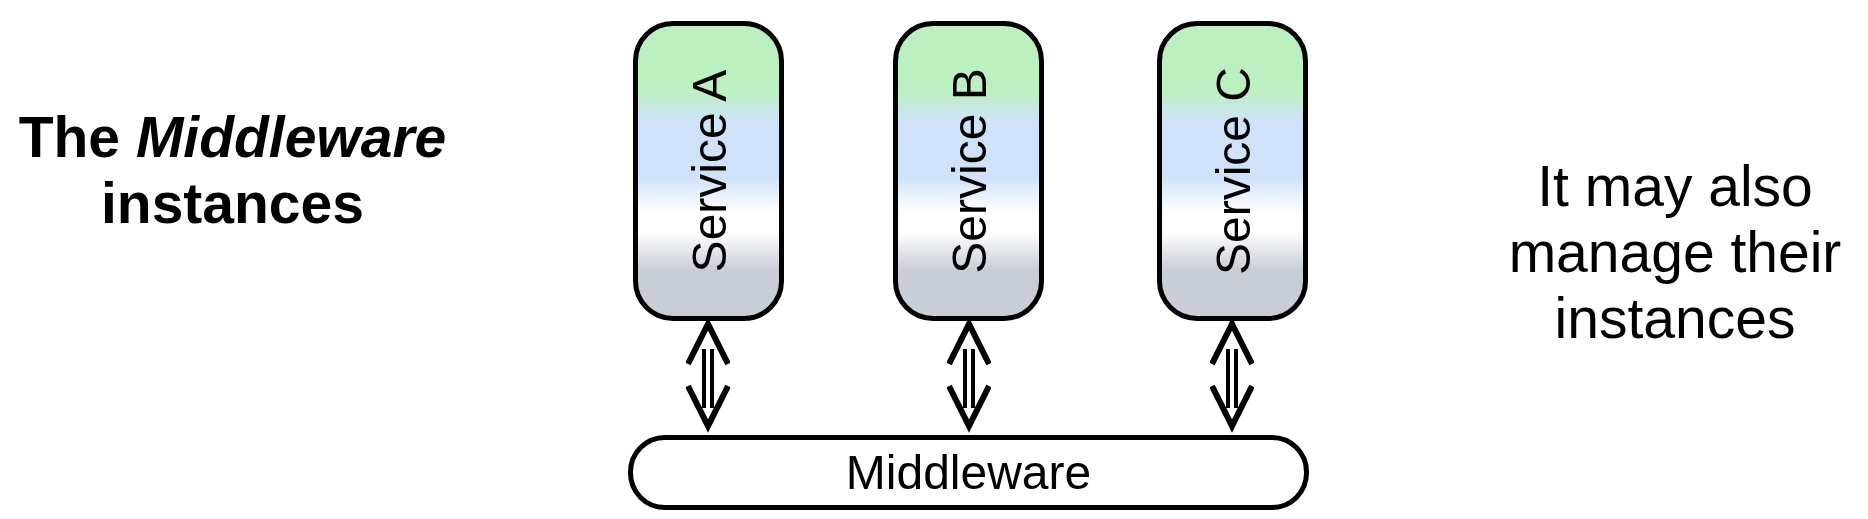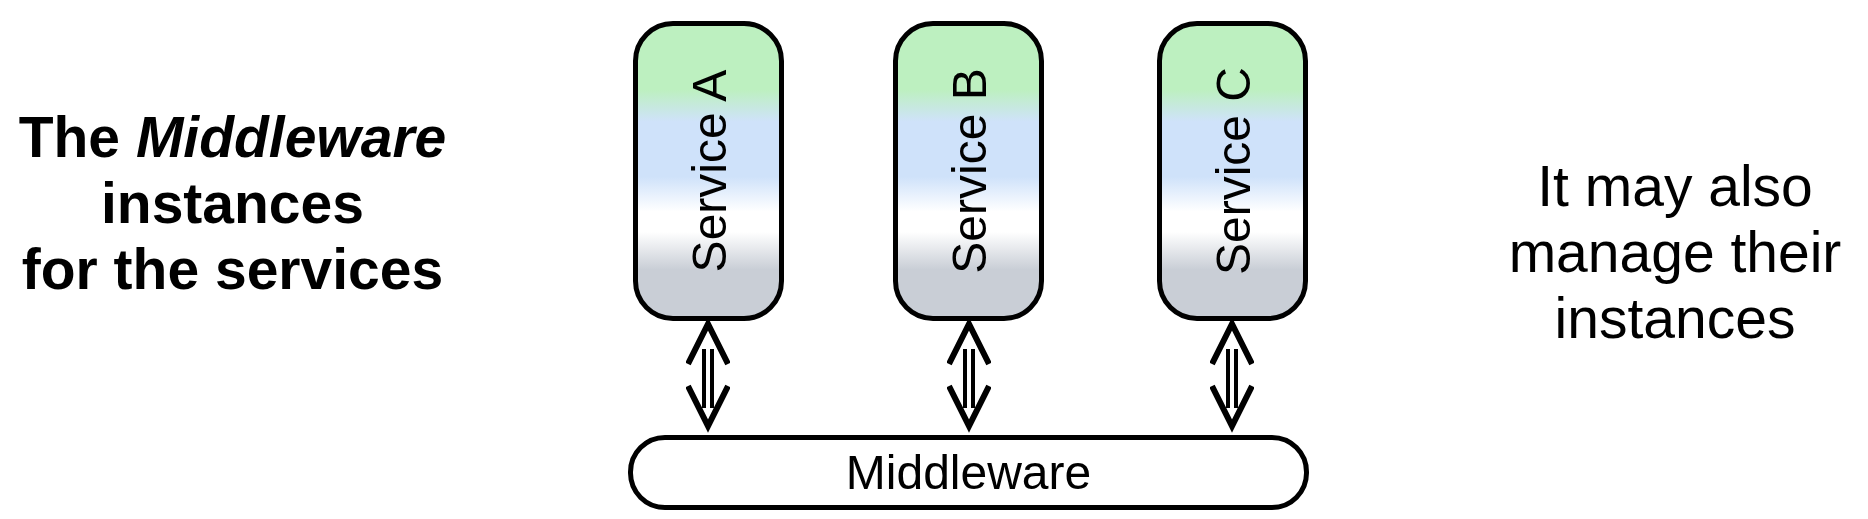--- a/index.html
+++ b/index.html
@@ -95,21 +95,20 @@
   }
 </style>
 </head>
 <body>
 
 <div class="canvas" style="--c-green:#bdf0c0; --c-blue:#cfe2fa; --c-white:#ffffff; --c-gray:#c9ced6;">
 
   <div class="note note-left">
     <div><span>The </span><span class="italic">Middleware</span></div>
     <div>instances</div>
-    <div>for the services</div>
   </div>
 
   <div class="note note-right">
     <div>It may also</div>
     <div>manage their</div>
     <div>instances</div>
   </div>
 
   <div class="service-box box-a">
     <span class="vlabel">Service A</span>

